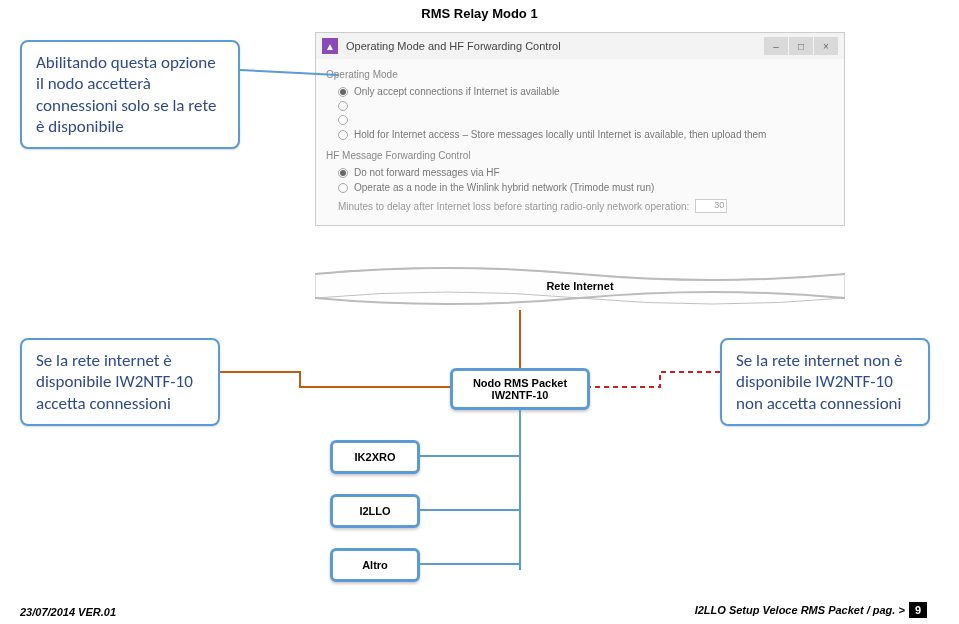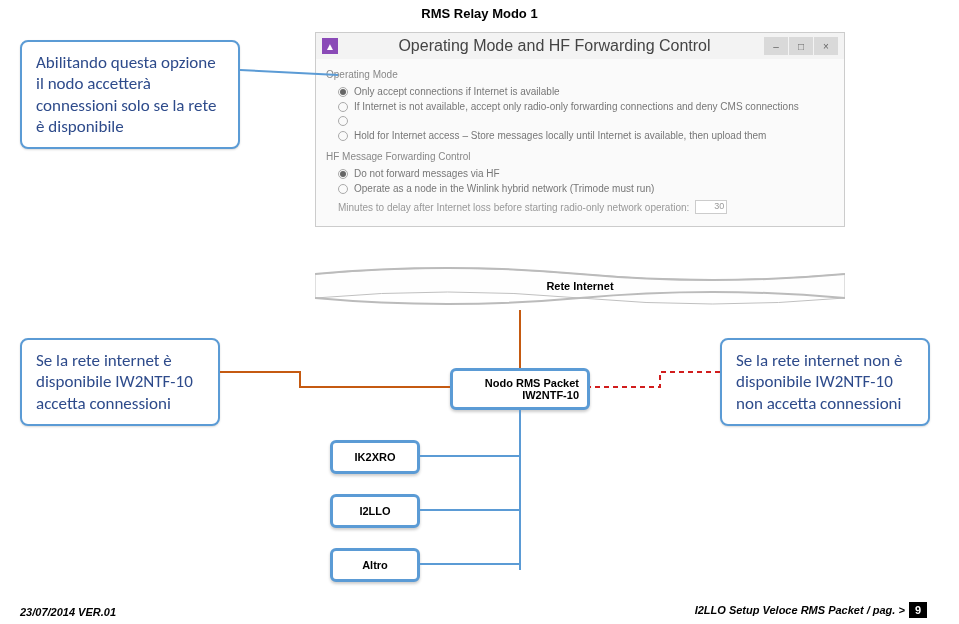--- a/index.html
+++ b/index.html
@@ -8,37 +8,37 @@
   .title { position: absolute; top: 6px; left: 50%; transform: translateX(-50%); font-weight: bold; font-size: 13px; }
   
   .callout { position: absolute; background: #fff; border: 2px solid #5b9bd5; border-radius: 8px; padding: 10px 14px; color: #2e4b8b; font-family: "Segoe UI", Calibri, sans-serif; font-size: 17px; line-height: 1.25; box-shadow: 0 1px 2px rgba(0,0,0,0.15); }
   .callout1 { top: 40px; left: 20px; width: 220px; }
   .callout2 { top: 338px; left: 20px; width: 200px; }
   .callout3 { top: 338px; left: 720px; width: 210px; }
   
   .window { position: absolute; top: 32px; left: 315px; width: 530px; background: #f3f3f3; border: 1px solid #ccc; font-size: 10px; color: #555; }
   .win-titlebar { display: flex; align-items: center; padding: 4px 6px; background: #f3f3f3; }
   .win-icon { width: 16px; height: 16px; background: #8a4ab7; margin-right: 8px; display: flex; align-items: center; justify-content: center; color: #fff; font-size: 10px; }
-  .win-title-text { flex: 1; text-align: center; font-size: 16px; color: #444; }
+  .win-title-text { flex: 1; font-size: 11px; color: #444; }
   .win-btns { display: flex; gap: 0; }
   .win-btn { width: 24px; height: 18px; background: #d9d9d9; color: #666; display: flex; align-items: center; justify-content: center; font-size: 10px; margin-left: 1px; }
   .win-body { background: #fafafa; padding: 6px 10px 10px; }
   .section-label { color: #888; font-size: 10px; margin: 4px 0 4px 0; }
   .radio-row { display: flex; align-items: center; gap: 6px; padding: 2px 0 2px 12px; color: #777; font-size: 10px; }
   .radio { width: 10px; height: 10px; border: 1px solid #aaa; border-radius: 50%; flex-shrink: 0; position: relative; }
   .radio.selected::after { content: ""; position: absolute; top: 1px; left: 1px; width: 6px; height: 6px; background: #666; border-radius: 50%; }
   .delay-row { padding: 4px 0 2px 12px; color: #999; font-size: 10px; display: flex; align-items: center; gap: 6px; }
   .delay-input { width: 32px; height: 14px; border: 1px solid #ccc; background: #fff; font-size: 9px; text-align: right; padding-right: 2px; }
   .hf-section { margin-top: 8px; }
   
   .internet-banner { position: absolute; top: 262px; left: 315px; width: 530px; height: 48px; }
   .internet-wave { position: relative; width: 100%; height: 100%; }
   .internet-label { position: absolute; top: 50%; left: 50%; transform: translate(-50%, -50%); font-weight: bold; font-size: 11px; z-index: 2; }
   
-  .node-box { position: absolute; background: #fff; border: 3px solid #5b9bd5; border-radius: 6px; text-align: right; font-weight: bold; font-size: 11px; padding: 6px 8px; box-shadow: 0 2px 3px rgba(0,0,0,0.2); }
+  .node-box { position: absolute; background: #fff; border: 3px solid #5b9bd5; border-radius: 6px; text-align: center; font-weight: bold; font-size: 11px; padding: 6px 8px; box-shadow: 0 2px 3px rgba(0,0,0,0.2); }
   .node-main { top: 368px; left: 450px; width: 140px; }
   .node-sub { font-weight: bold; }
   
   .client-box { position: absolute; background: #fff; border: 3px solid #5b9bd5; border-radius: 6px; text-align: center; font-weight: bold; font-size: 11px; padding: 8px 14px; box-shadow: 0 2px 3px rgba(0,0,0,0.2); width: 90px; }
   .client1 { top: 440px; left: 330px; }
   .client2 { top: 494px; left: 330px; }
   .client3 { top: 548px; left: 330px; }
   
   .footer-left { position: absolute; bottom: 6px; left: 20px; font-style: italic; font-weight: bold; font-size: 11px; }
   .footer-right { position: absolute; bottom: 6px; right: 32px; font-style: italic; font-weight: bold; font-size: 11px; display: flex; align-items: center; gap: 4px; }
@@ -64,21 +64,20 @@
     </div>
   </div>
   <div class="win-body">
     <div class="section-label">Operating Mode</div>
     <div class="radio-row">
         <span class="radio selected"></span>
         <span>Only accept connections if Internet is available</span>
       </div>
     <div class="radio-row">
         <span class="radio"></span>
-        <span>If Internet is not available, accept only radio-only forwarding connections and deny CMS connections</span>
       </div>
     <div class="radio-row">
         <span class="radio"></span>
       </div>
     <div class="radio-row">
         <span class="radio"></span>
         <span>Hold for Internet access – Store messages locally until Internet is available, then upload them</span>
       </div>
 
     <div class="hf-section">

